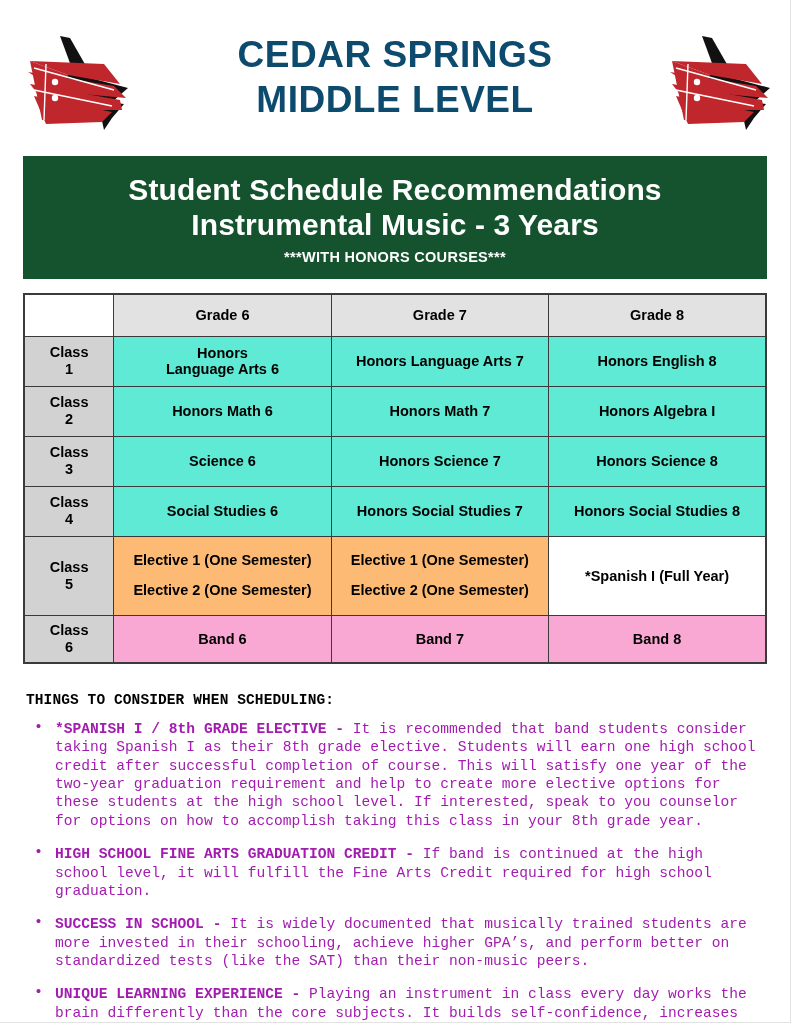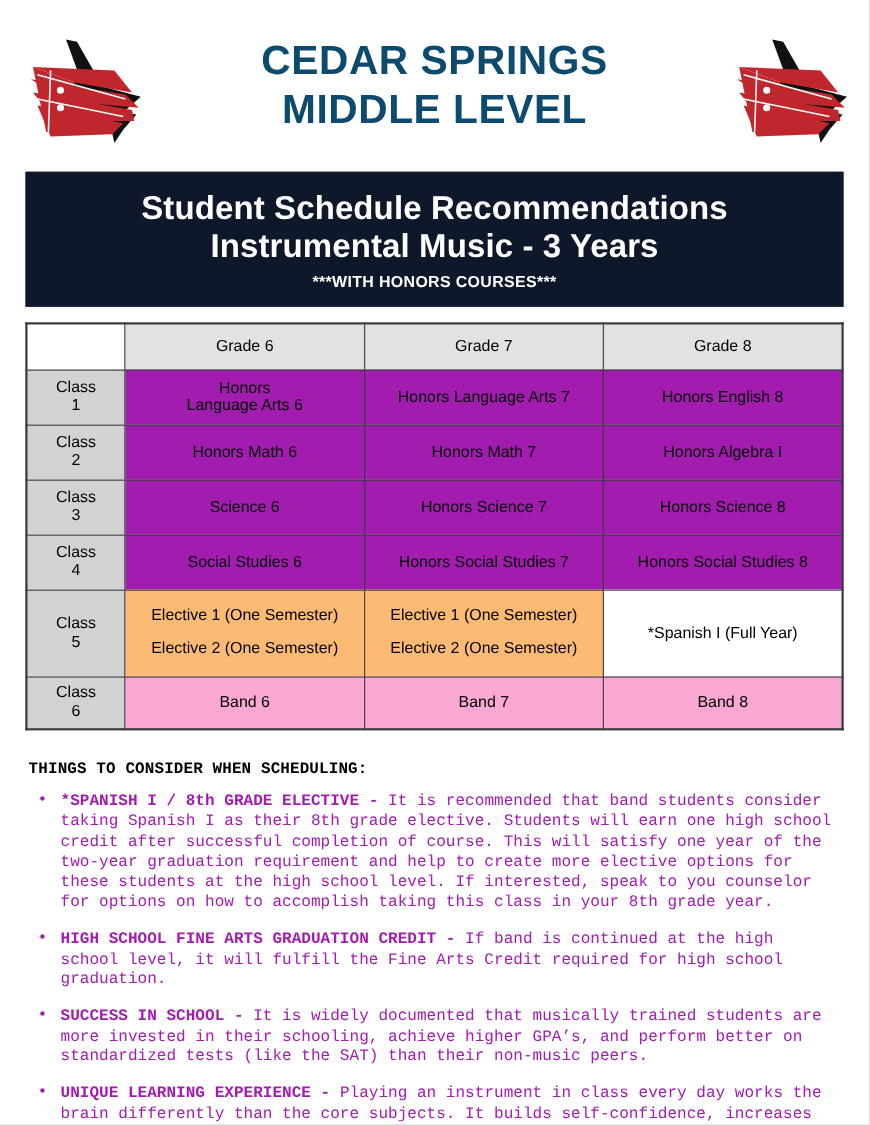--- a/index.html
+++ b/index.html
@@ -47,21 +47,21 @@
     line-height: 1.22;
     letter-spacing: 0.5px;
     color: #0c4a6e;
     padding-top: 4px;
   }
   #school-title .line2 { display: block; }
 
   
   #banner {
     margin: 6px 23px 0 23px;
-    background: #0f172a;
+    background: #14532d;
     padding: 16px 10px 14px 10px;
     text-align: center;
     color: #ffffff;
   }
   .banner-line {
     font-size: 30px;
     font-weight: bold;
     line-height: 1.17;
     letter-spacing: 0.1px;
   }
@@ -80,41 +80,41 @@
     border-collapse: collapse;
     table-layout: fixed;
     border: 2px solid #3a3a3a;
   }
   table#schedule td, table#schedule th {
     border: 1px solid #3a3a3a;
     text-align: center;
     vertical-align: middle;
     font-size: 14.5px;
     color: #000000;
-    font-weight: normal;
+    font-weight: bold;
     padding: 6px 4px;
   }
 
   col.c-label { width: 12.1%; }
   col.c-grade { width: 29.3%; }
 
   .corner-cell { background: #ffffff; height: 42px; }
   .grade-head {
     background: #e2e2e2;
     font-size: 14.5px;
     height: 42px;
   }
   .class-label {
     background: #d2d2d2;
     line-height: 1.18;
     font-size: 14.5px;
   }
   .class-label .num { display: block; }
 
-  .row-std td.course { height: 50px; background: #a21caf; }
+  .row-std td.course { height: 50px; background: #5eead4; }
 
   
   .elective-cell {
     color: #2d5389;
     height: 79px;
     line-height: 2.05;
     background: #fdba74;
   }
   .elective-cell .el-line { display: block; }
   .spanish-cell { color: #2d5389; background: #ffffff; }

